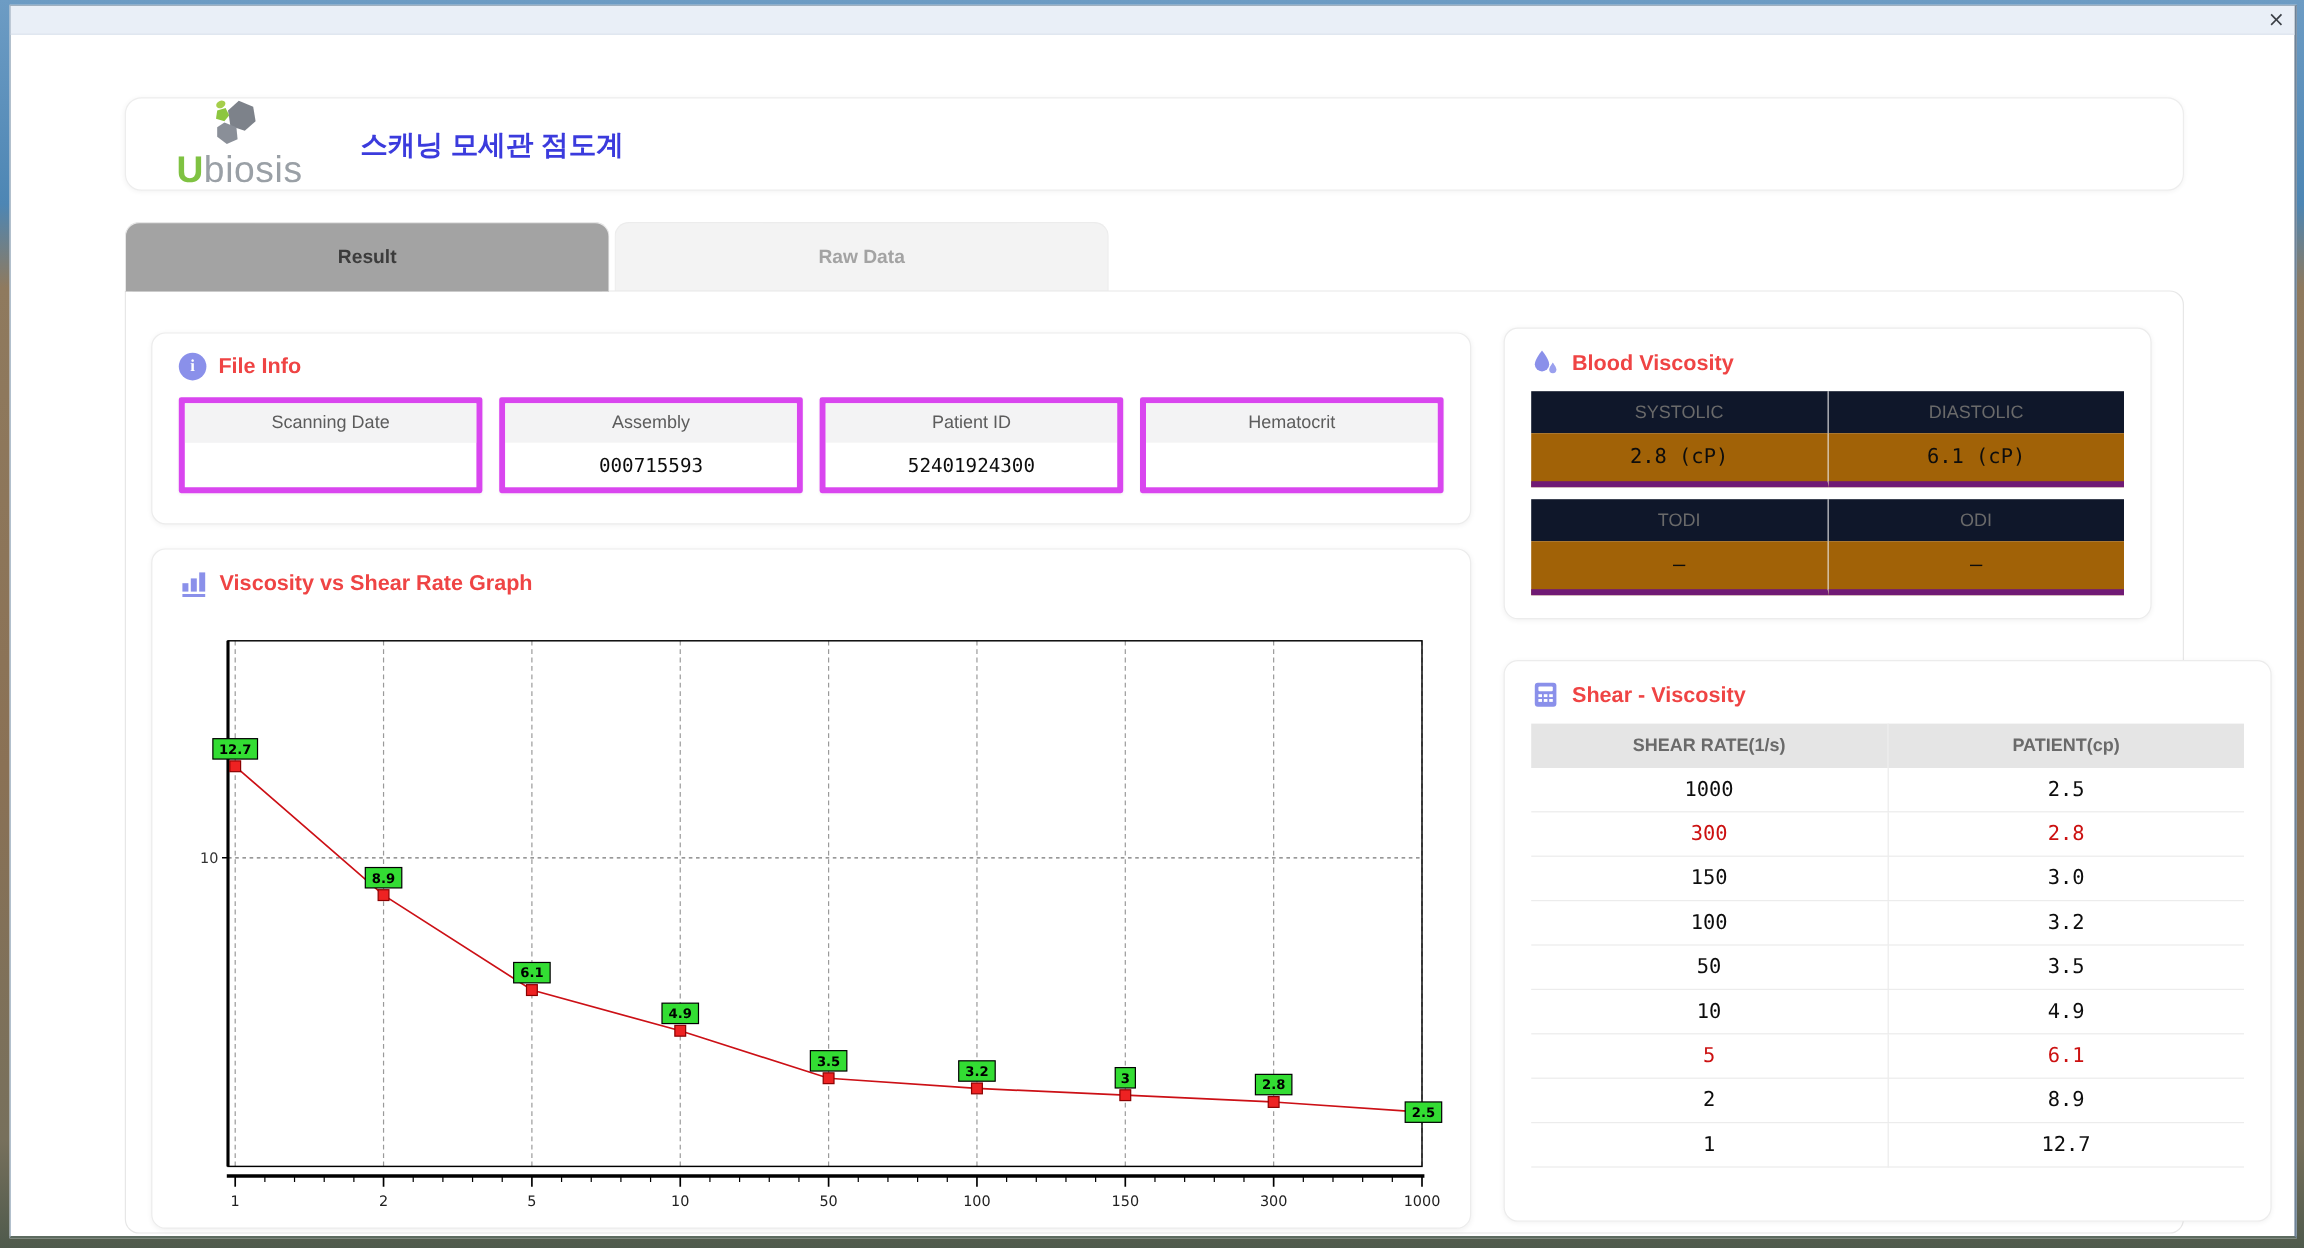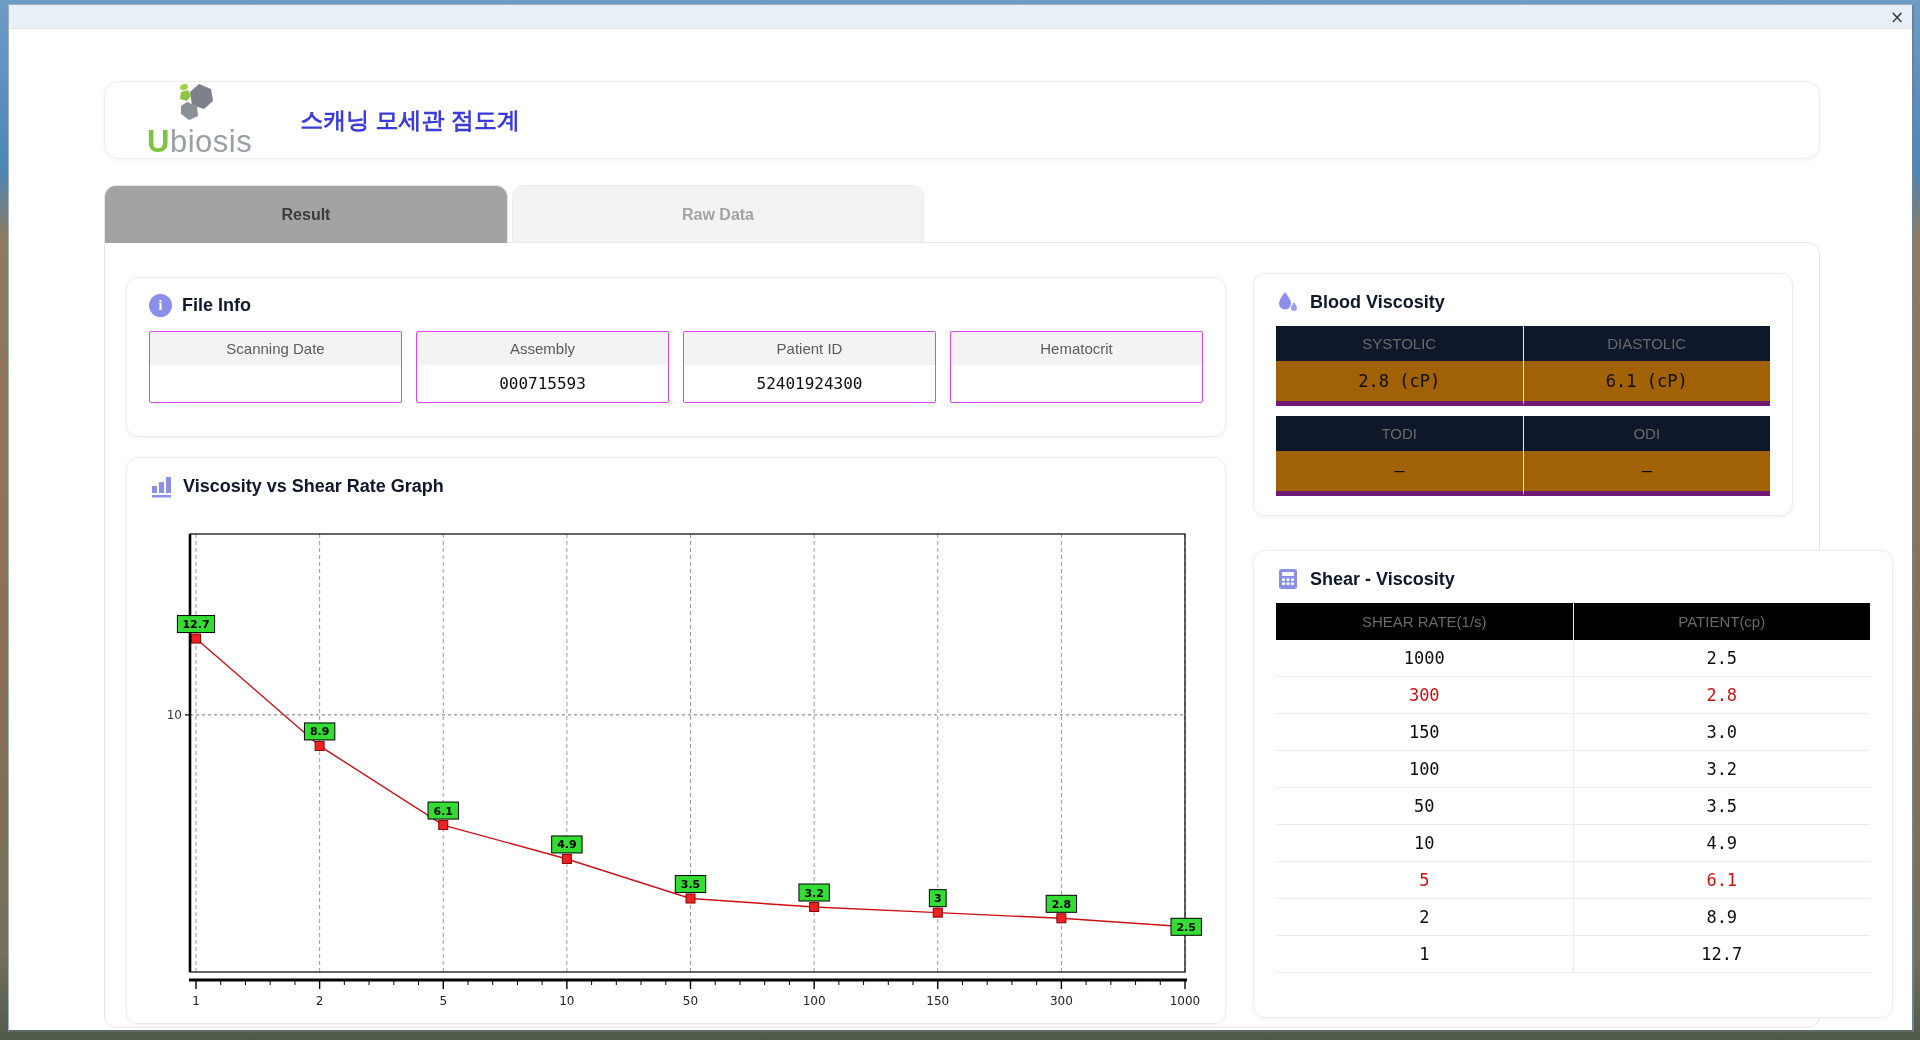--- a/index.html
+++ b/index.html
@@ -48,41 +48,41 @@
   }
   .card {
     position:absolute; background:#fff; border:1px solid #ececec; border-radius:12px;
     box-shadow:0 1px 4px rgba(0,0,0,.05);
   }
   .card-fileinfo { left:21px; top:34px;  width:1100px; height:160px; }
   .card-graph    { left:21px; top:214px; width:1100px; height:567px; }
   .card-blood    { left:1148px; top:30px;  width:540px; height:243px; }
   .card-shear    { left:1148px; top:307px; width:640px; height:468px; }
   .card-title { display:flex; align-items:center; gap:10px; padding:16px 0 0 22px; }
-  .card-title .txt { color:#0f172a; font-size:18px; font-weight:bold; }
+  .card-title .txt { color:#ef4444; font-size:18px; font-weight:bold; }
   .ic { width:24px; height:24px; display:flex; align-items:center; justify-content:center; flex:0 0 auto; }
   .ic-info { width:23px; height:23px; border-radius:50%; background:#8a90ea; color:#fff; font-size:14px; font-weight:bold; font-family:"Liberation Serif",serif; }
   
   .fields { display:flex; gap:14px; padding:14px 22px 0 22px; }
-  .field { flex:1; border:1px solid #d946ef; border-radius:2px; overflow:hidden; box-shadow:0 1px 2px rgba(0,0,0,.04); }
+  .field { flex:1; border:5px solid #d946ef; border-radius:2px; overflow:hidden; box-shadow:0 1px 2px rgba(0,0,0,.04); }
   .field .lbl { background:#f3f3f4; color:#5c5c5c; font-size:15px; text-align:center; padding:8px 0; }
   .field .val { background:#fff; color:#0d0d0d; font-size:16px; text-align:center; padding:9px 0; min-height:37px;
                 font-family:"DejaVu Sans Mono",monospace; }
   
   .bv-table { padding:12px 22px 0 22px; }
   .bv-row { display:flex; }
   .bv-row.hdr .cell { background:#0f172a; color:#6a6a6a; font-size:15px; padding:9px 0; }
   .bv-row.val .cell { background:#a16207; color:#0d0d0d; font-size:17px; padding:10px 0; border-bottom:5px solid #701a75;
                       font-family:"DejaVu Sans Mono",monospace; }
   .bv-row .cell { flex:1; text-align:center; border-right:1px solid #e9e9e9; }
   .bv-row .cell:last-child { border-right:none; }
   .bv-gap { height:10px; }
   
   .sh-table { margin:12px 22px 0 22px; border-collapse:collapse; width:calc(100% - 44px); }
-  .sh-table th { background:#000000; color:#6a6a6a; font-size:15px; font-weight:normal; padding:10px 0; }
+  .sh-table th { background:#e5e5e5; color:#6a6a6a; font-size:15px; font-weight:bold; padding:10px 0; }
   .sh-table td { text-align:center; font-size:17px; color:#0d0d0d; padding:8px 0;
                  border-bottom:1px solid #ececec; font-family:"DejaVu Sans Mono",monospace; }
   .sh-table td:first-child, .sh-table th:first-child { border-right:1px solid #ececec; width:50%; }
   .sh-table tr.hl td { color:#cc1111; }
   
   .chart-wrap { position:absolute; left:14px; top:62px; width:1072px; height:492px; }
   svg text { font-family:"DejaVu Sans",sans-serif; }
 </style>
 </head>
 <body>

